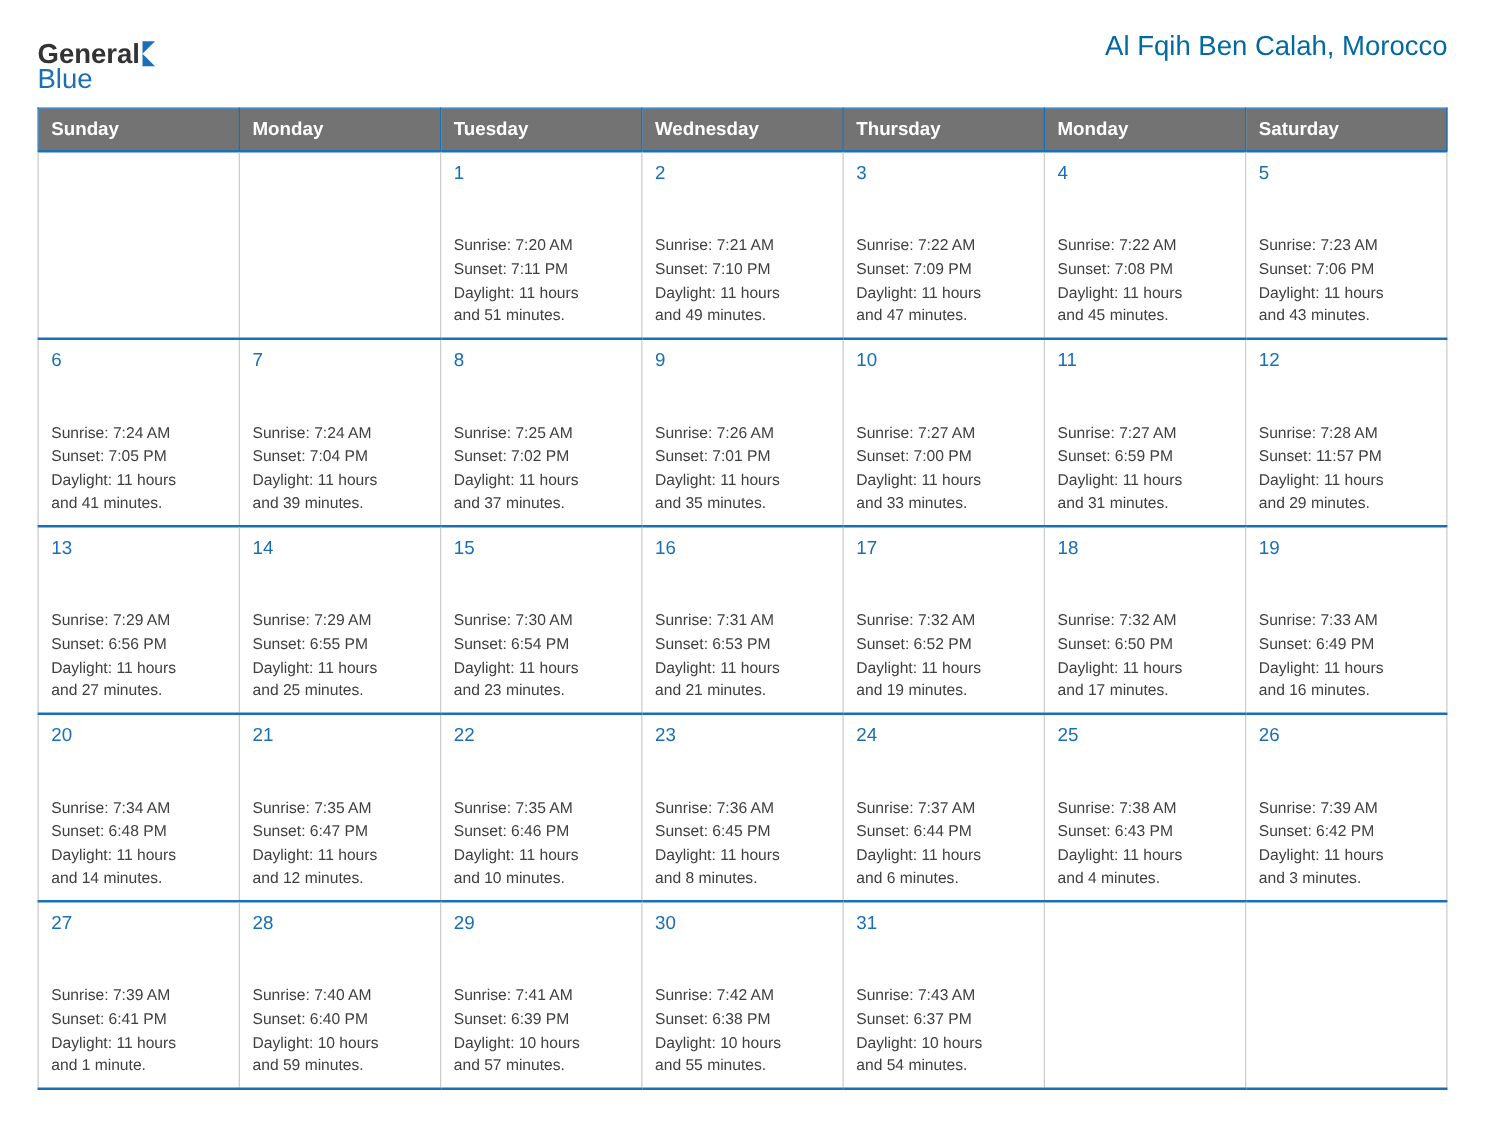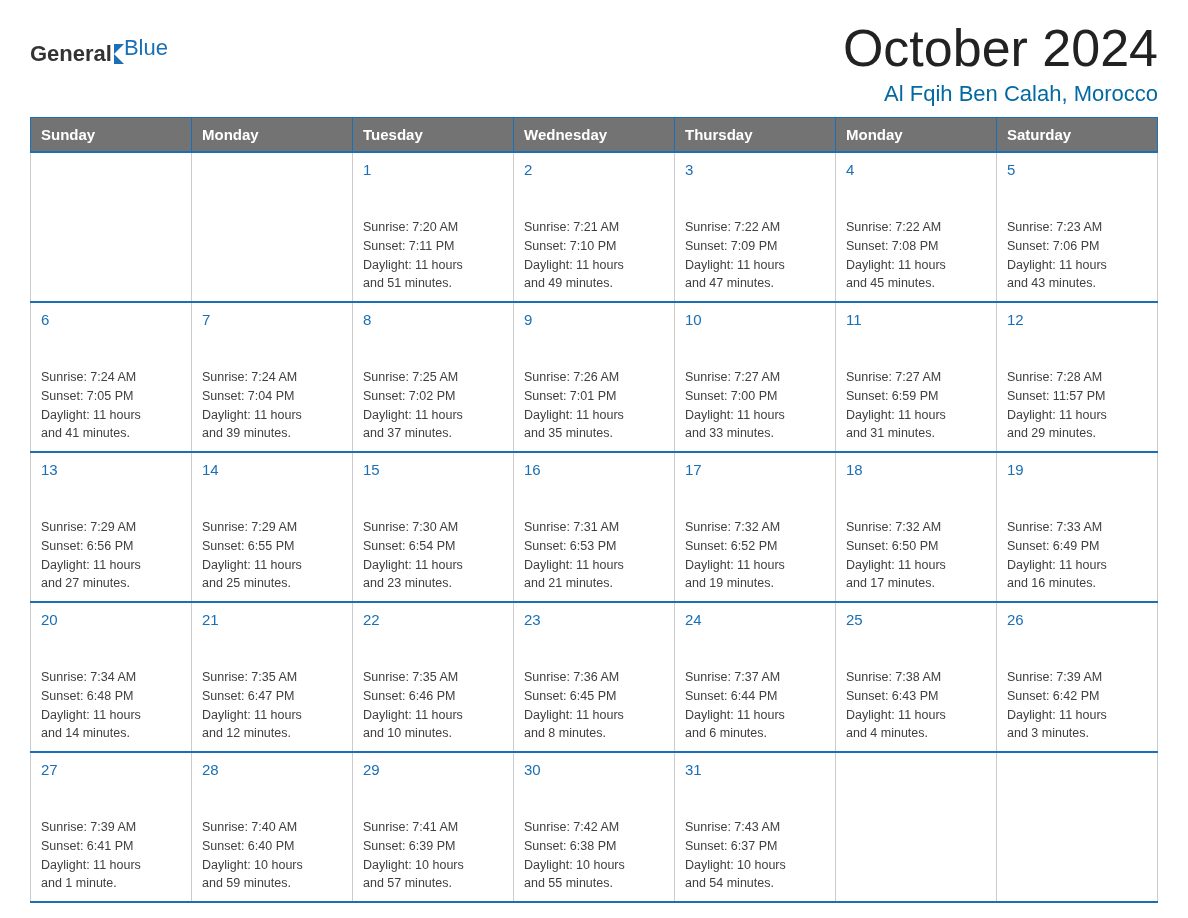--- a/index.html
+++ b/index.html
@@ -87,33 +87,32 @@
     }
     .row-border-top td {
       border-top: 2px solid #1a6fb5;
     }
   </style>
 </head>
 <body>
 
 <div class="header-section">
   <div class="logo">
-    <div style="display:flex;flex-direction:row;align-items:flex-start;margin-top:11px;">
+    <div style="display:flex;flex-direction:column;align-items:flex-start;">
       <div style="display:flex;align-items:center;">
         <span class="logo-text-general">General</span>
         <div style="display:flex;flex-direction:column;margin-left:2px;">
           <div style="width:0;height:0;border-left:10px solid #1a6fb5;border-right:0;border-bottom:10px solid transparent;"></div>
           <div style="width:0;height:0;border-left:10px solid #1a6fb5;border-right:0;border-top:10px solid transparent;"></div>
         </div>
       </div>
       <span class="logo-text-blue" style="margin-top:-6px;">Blue</span>
     </div>
   </div>
   <div class="title-section">
-    <div class="main-title">October 2024</div>
     <div class="subtitle">Al Fqih Ben Calah, Morocco</div>
   </div>
 </div>
 
 <table class="calendar-table">
   <thead>
     <tr>
     <th>Sunday</th>
         <th>Monday</th>
         <th>Tuesday</th>

